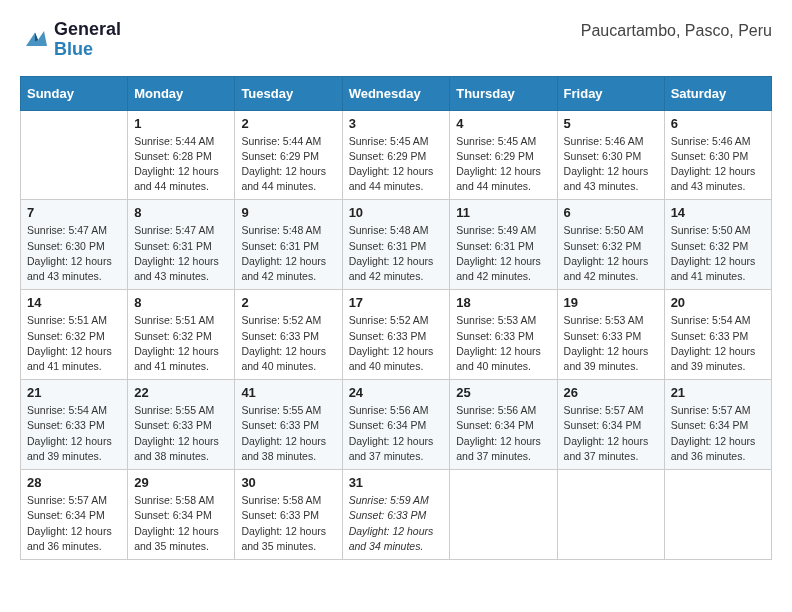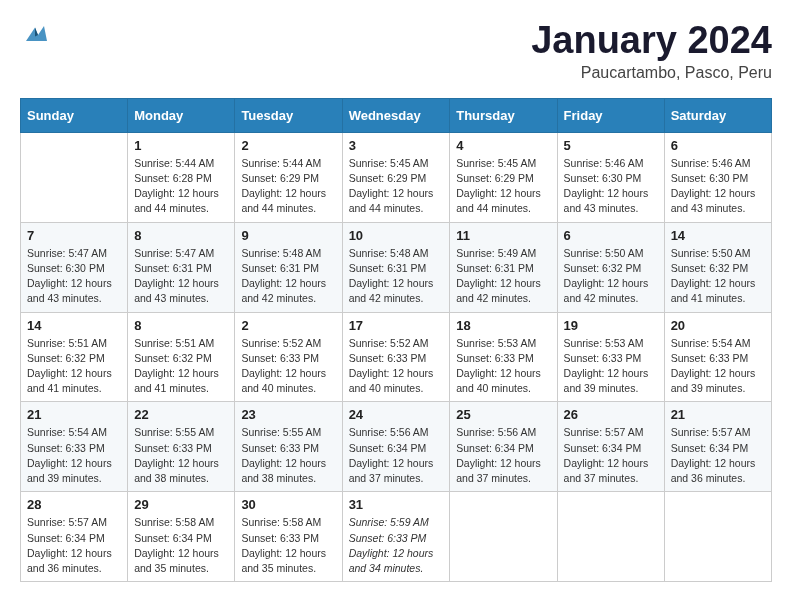--- a/index.html
+++ b/index.html
@@ -82,23 +82,26 @@
   </style>
 </head>
 <body>
 
 <div class="header-section">
   <div class="logo">
     <svg class="logo-bird" viewBox="0 0 40 40" xmlns="http://www.w3.org/2000/svg">
       <polygon points="8,28 20,10 24,20 32,8 36,28" fill="#2980b9" opacity="0.85"></polygon>
       <polygon points="20,10 24,20 20,22" fill="#1a5276"></polygon>
     </svg>
+    <div style="line-height:1.1">
+      <div style="font-size:18px;font-weight:bold;color:#1a1a2e">General</div>
+      <div style="font-size:18px;font-weight:bold;color:#2980b9">Blue</div>
+    </div>
   </div>
   <div class="title-section">
-    <div class="main-title">January 2024</div>
     <div class="subtitle">Paucartambo, Pasco, Peru</div>
   </div>
 </div>
 
 <table class="calendar">
   <thead>
     <tr>
     <th>Sunday</th>
         <th>Monday</th>
         <th>Tuesday</th>
@@ -265,21 +268,21 @@
 and 39 minutes.</div>
         </td>
         <td>
           <span class="day-number">22</span>
           <div class="day-info" style="white-space: pre-line;">Sunrise: 5:55 AM
 Sunset: 6:33 PM
 Daylight: 12 hours
 and 38 minutes.</div>
         </td>
         <td>
-          <span class="day-number">23</span>
+          <span class="day-number">41</span>
           <div class="day-info" style="white-space: pre-line;">Sunrise: 5:55 AM
 Sunset: 6:33 PM
 Daylight: 12 hours
 and 38 minutes.</div>
         </td>
         <td>
           <span class="day-number">24</span>
           <div class="day-info" style="white-space: pre-line;">Sunrise: 5:56 AM
 Sunset: 6:34 PM
 Daylight: 12 hours

